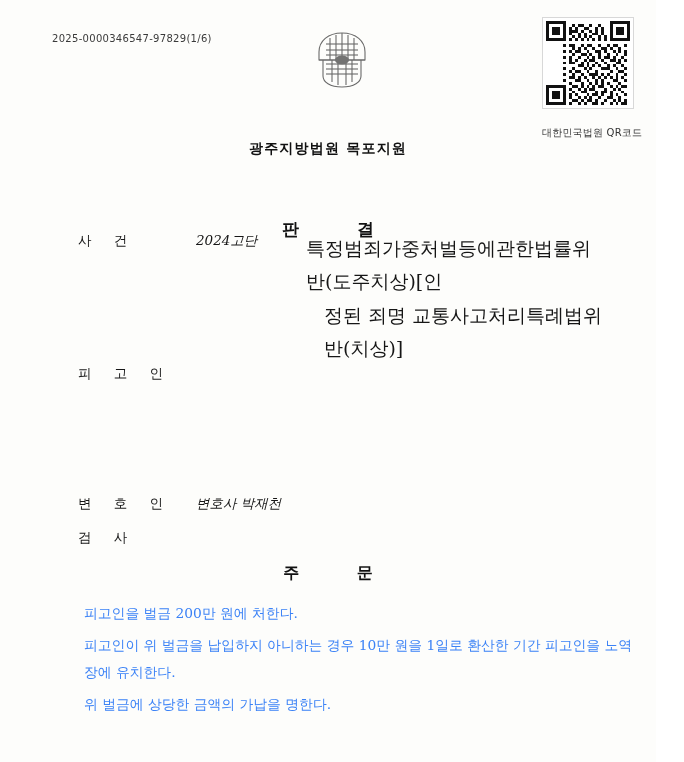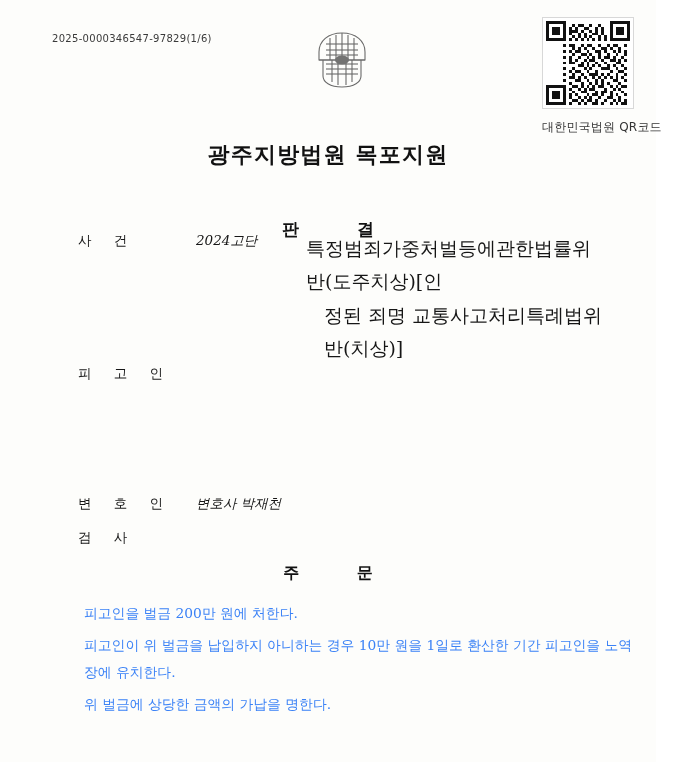--- a/index.html
+++ b/index.html
@@ -57,37 +57,37 @@
     width: 84px;
     height: 84px;
     margin: 0 auto;
     border: 3px solid #ffffff;
     outline: 1px solid #d8d8d8;
     background: #ffffff;
     position: relative;
     overflow: hidden;
   }
   .qr-caption {
-    margin-top: 11px;
+    margin-top: 18px;
     font-family: "DejaVu Sans", "Liberation Sans", sans-serif;
-    font-size: 12px;
+    font-size: 10px;
     color: #333;
     letter-spacing: 0.2px;
     white-space: nowrap;
     text-align: right;
   }
 
   
   .court-title {
     position: absolute;
     left: 0;
     right: 0;
     top: 140px;
     text-align: center;
-    font-size: 22px;
+    font-size: 14px;
     font-weight: bold;
     letter-spacing: 1.2px;
     color: #111;
   }
   .doc-title {
     position: absolute;
     left: 0;
     right: 0;
     top: 186px;
     text-align: center;

